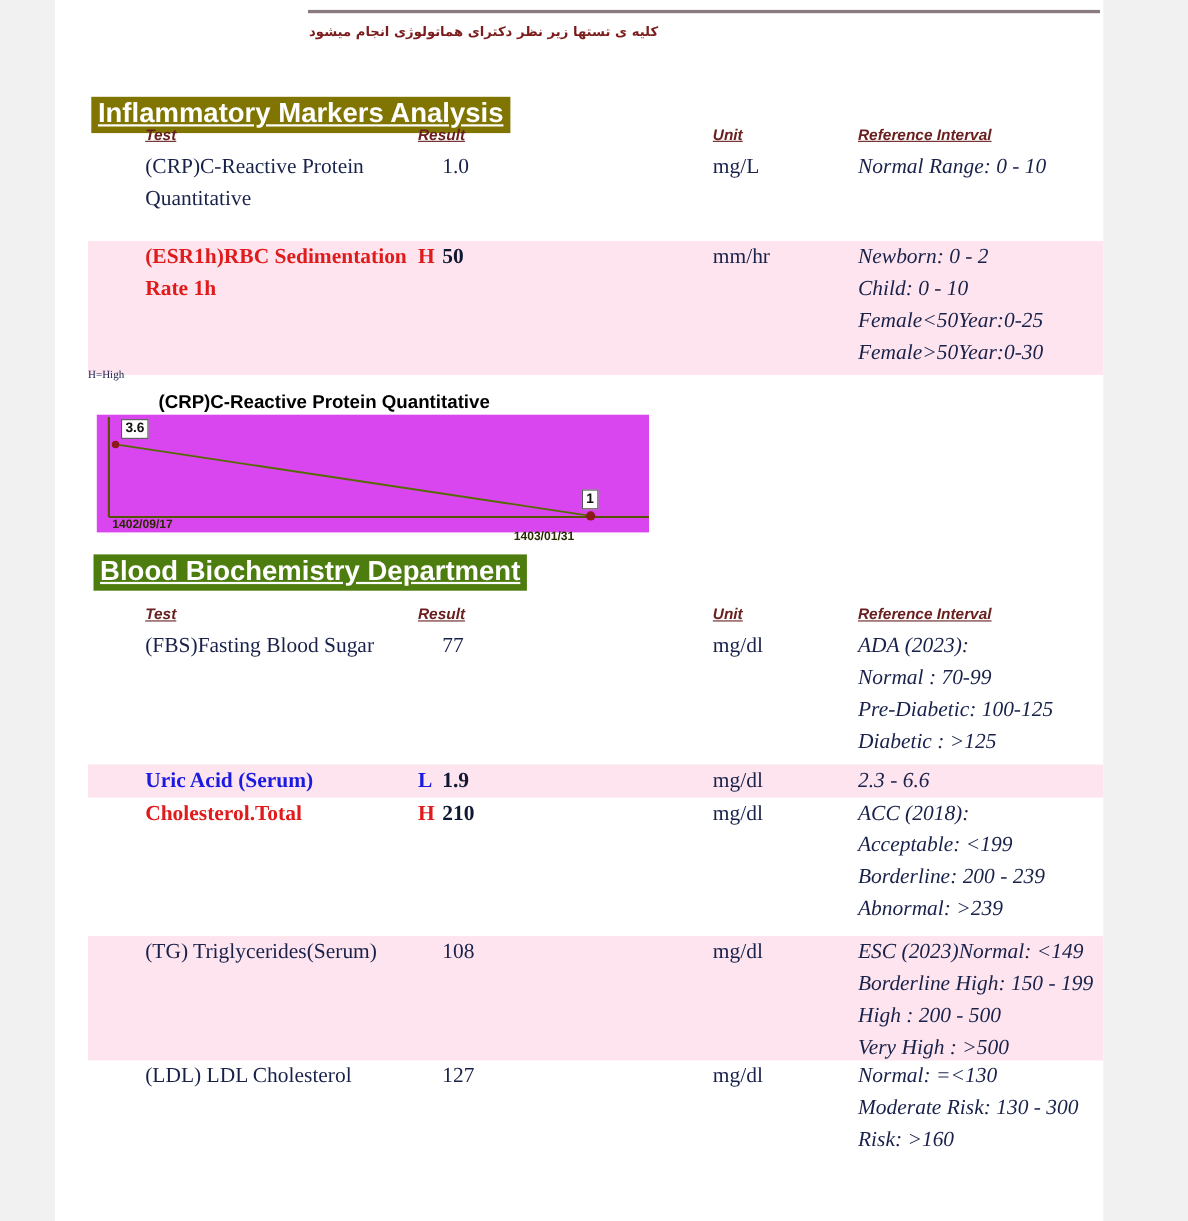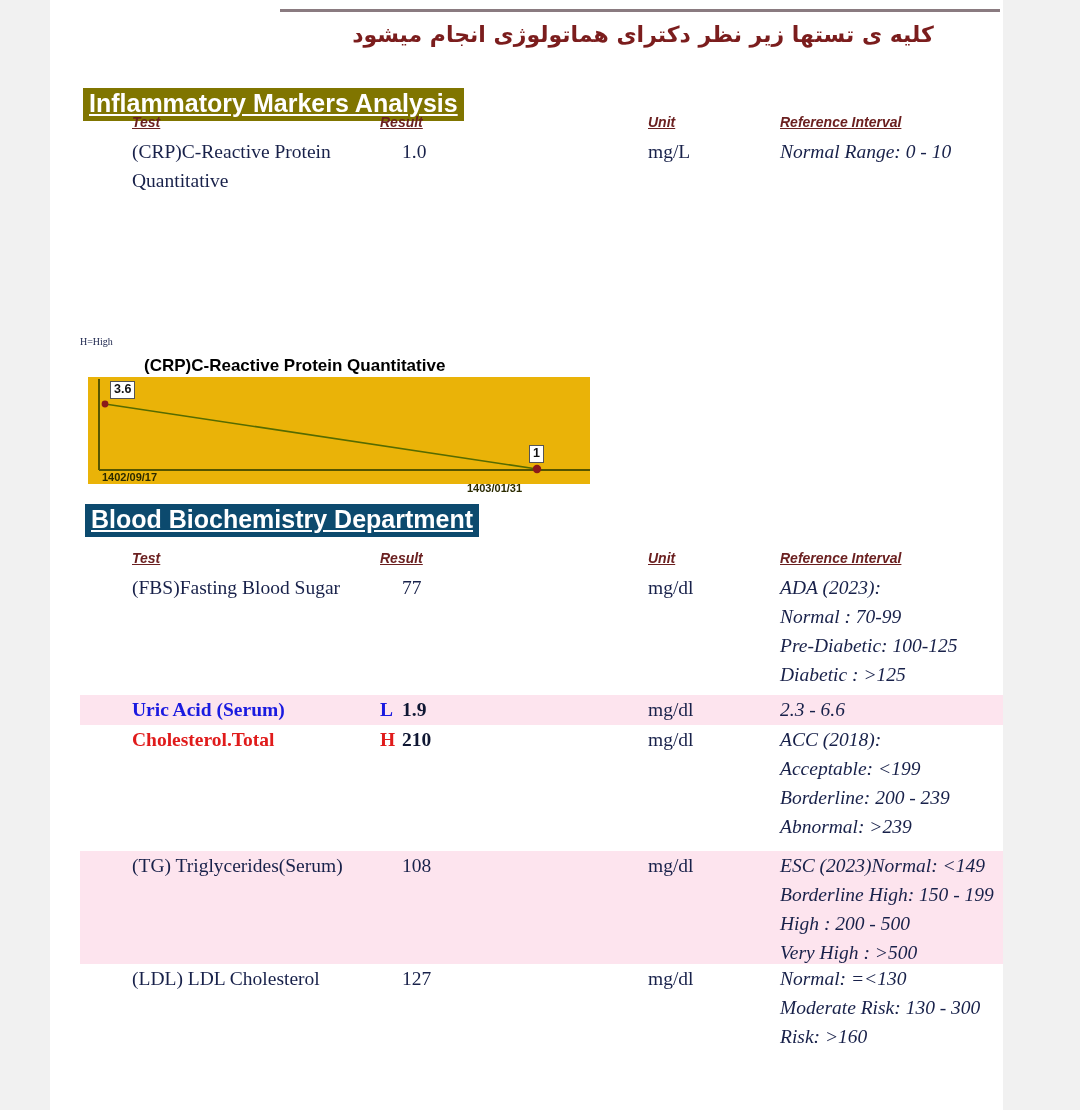--- a/index.html
+++ b/index.html
@@ -25,28 +25,28 @@
   .top-rule {
     position: absolute;
     left: 230px;
     top: 9px;
     width: 720px;
     height: 3px;
     background: #8a7b80;
   }
   .fa-header {
     position: absolute;
-    right: 10px;
+    right: 22px;
     top: 22px;
     width: 700px;
-    text-align: center;
+    text-align: left;
     direction: rtl;
     font-family: "DejaVu Sans", sans-serif;
     font-weight: bold;
-    font-size: 22px;
+    font-size: 12px;
     color: #7b1d1d;
     letter-spacing: -0.2px;
   }
   
   .banner {
     position: absolute;
     font-family: "Liberation Sans", sans-serif;
     font-weight: bold;
     font-size: 25px;
     color: #ffffff;
@@ -56,21 +56,21 @@
     line-height: 1.08;
   }
   .banner-inflammatory {
     left: 33px;
     top: 88px;
     background: #807500;
   }
   .banner-biochem {
     left: 35px;
     top: 504px;
-    background: #0c4a6e;
+    background: #4d7c0f;
   }
   
   .tbl {
     position: absolute;
     left: 30px;
     width: 923px;
   }
   .tbl-inflammatory { top: 112px; }
   .tbl-biochem      { top: 548px; }
 
@@ -147,21 +147,21 @@
     font-size: 17px;
     color: #000000;
     white-space: nowrap;
   }
   .chart-plot {
     position: absolute;
     left: 0;
     top: 21px;
     width: 502px;
     height: 107px;
-    background: #eab308;
+    background: #d946ef;
   }
   .chart-plot svg { display: block; }
   .pt-label {
     position: absolute;
     background: #ffffff;
     border: 1px solid #555555;
     font-family: "Liberation Sans", sans-serif;
     font-size: 12.5px;
     font-weight: bold;
     color: #111111;
@@ -199,20 +199,31 @@
 
     <div class="row shade-slot" style="height:82px">
       <div class="cell c-test">(CRP)C-Reactive Protein Quantitative</div>
       <div class="cell c-res"><span class="flag"></span><span class="resval">1.0</span></div>
       <div class="cell c-unit">mg/L</div>
       <div class="cell c-ref">
           <span class="ref-line">Normal Range: 0 - 10</span>
         </div>
     </div>
 
+    <div class="row shade abn-high res-flagged" style="height:122px">
+      <div class="cell c-test">(ESR1h)RBC Sedimentation Rate 1h</div>
+      <div class="cell c-res"><span class="flag">H</span><span class="resval">50</span></div>
+      <div class="cell c-unit">mm/hr</div>
+      <div class="cell c-ref">
+        <span class="ref-line">Newborn: 0 - 2</span>
+        <span class="ref-line">Child: 0 - 10</span>
+        <span class="ref-line">Female&lt;50Year:0-25</span>
+        <span class="ref-line">Female&gt;50Year:0-30</span>
+      </div>
+    </div>
   </div>
 
   <div class="legend">H=High</div>
 
   <div class="chart-wrap">
     <div class="chart-title">(CRP)C-Reactive Protein Quantitative</div>
     <div class="chart-plot">
       <svg width="502" height="107" viewBox="0 0 502 107">
         <line x1="11" y1="2" x2="11" y2="93" stroke="#555500" stroke-width="2"></line>
         <line x1="11" y1="93" x2="502" y2="93" stroke="#555500" stroke-width="2"></line>

